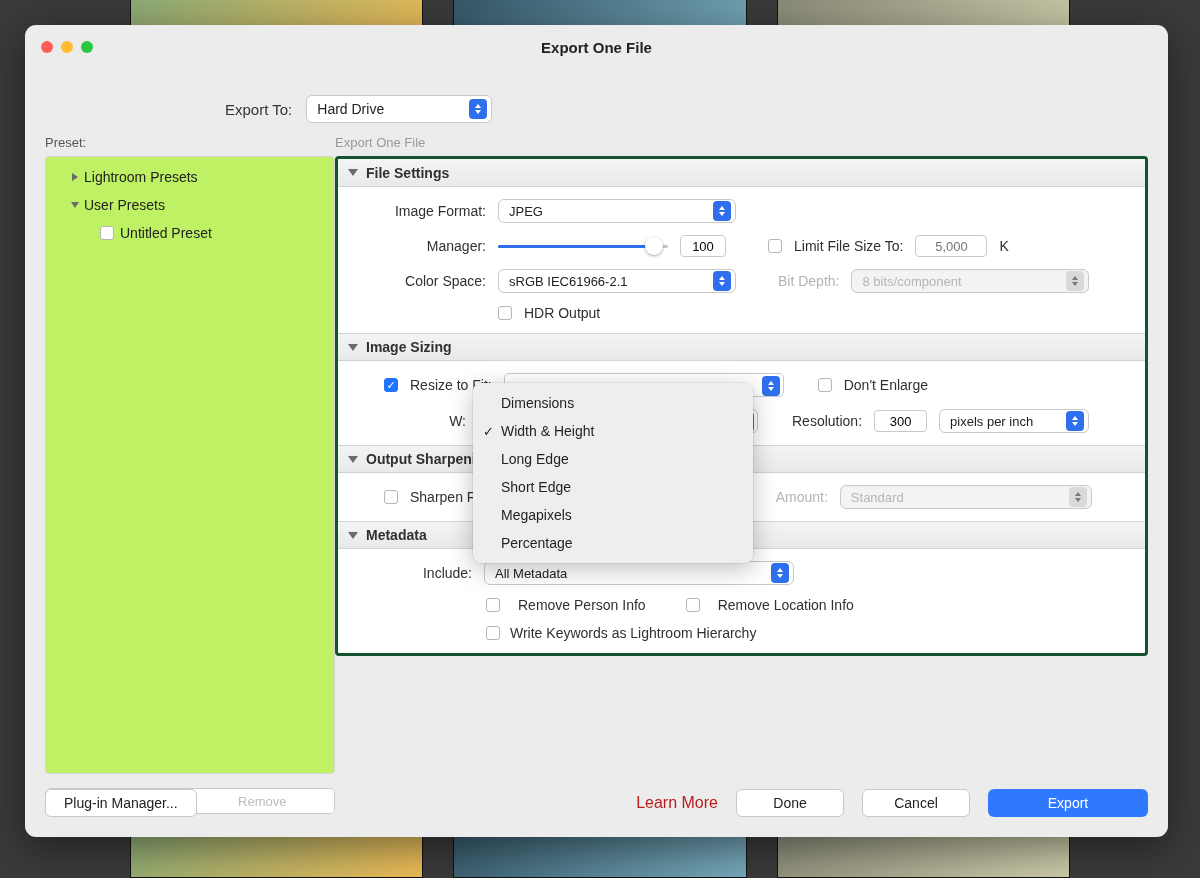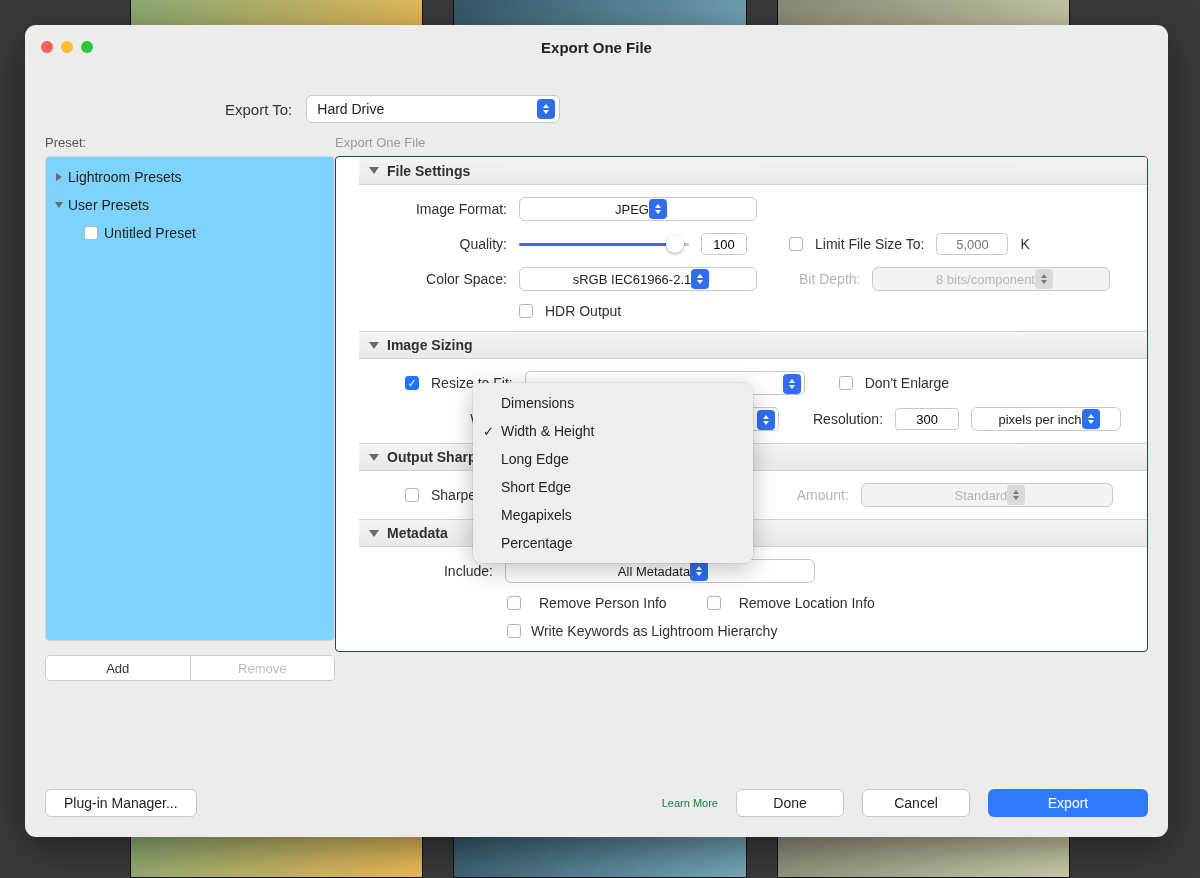--- a/index.html
+++ b/index.html
@@ -16,60 +16,60 @@
     background:#ececec; border-radius:11px; box-shadow:0 10px 40px rgba(0,0,0,.45);
   }
   .traffic { position:absolute; left:16px; top:16px; display:flex; gap:8px; }
   .tl { width:12px; height:12px; border-radius:50%; }
   .rd{background:#ff5f57;} .yl{background:#febc2e;} .gn{background:#28c840;}
   .title { position:absolute; left:0; right:0; top:14px; text-align:center; font-weight:600; font-size:15px; color:#222; }
 
   .exportTo { position:absolute; left:200px; top:70px; display:flex; align-items:center; gap:14px; }
   .lbl { font-size:15px; color:#333; text-align:center; }
   .select { display:flex; align-items:center; justify-content:space-between; background:#fff; border:1px solid #c9c9c9; border-radius:6px; height:28px; padding:0 4px 0 10px; font-size:14px; color:#222; }
-  .sel-sm { height:24px; font-size:13px;justify-content:center; }
+  .sel-sm { height:24px; font-size:13px; }
   .stepper { width:18px; height:20px; background:#2f6fed; border-radius:4px; display:flex; flex-direction:column; justify-content:center; align-items:center; gap:0; }
   .stepper::before,.stepper::after{content:"";width:0;height:0;border-left:3px solid transparent;border-right:3px solid transparent;}
   .stepper::before{border-bottom:4px solid #fff; margin-bottom:1px;}
   .stepper::after{border-top:4px solid #fff; margin-top:1px;}
   .stepper-gray { background:#d9d9d9; }
   .stepper-gray::before{border-bottom-color:#777;} .stepper-gray::after{border-top-color:#777;}
 
   .left { position:absolute; left:20px; top:110px; width:290px; }
   .presetHead{font-size:13px;color:#555;margin-bottom:6px;}
-  .tree { background:#7dd3fc; border:1px solid #d6d6d6; border-radius:4px; height:485px; padding:6px 4px; font-size:14px; color:#222;}
+  .tree { background:#bef264; border:1px solid #d6d6d6; border-radius:4px; height:618px; padding:6px 20px; font-size:14px; color:#222;}
   .trow { display:flex; align-items:center; gap:6px; height:28px; padding-left:6px; }
   .tri { width:0;height:0;border-top:4px solid transparent;border-bottom:4px solid transparent;border-left:6px solid #6a6a6a; display:inline-block;}
   .tri.open { transform:rotate(90deg);}
   .cb { width:14px;height:14px;border:1px solid #b5b5b5;border-radius:3px;background:#fff; display:inline-flex;align-items:center;justify-content:center;}
   .cb.checked{background:#1e74ff;border-color:#1e74ff;}
   .cb.checked::after{content:"✓";color:#fff;font-size:11px;line-height:1;}
   .addremove{display:flex;border:1px solid #c9c9c9;border-radius:5px;overflow:hidden;margin-top:14px;}
   .addremove button{flex:1;background:#fff;border:none;height:24px;font-size:13px;color:#333;}
   .addremove button+button{border-left:1px solid #d4d4d4;color:#bcbcbc;}
 
   .right { position:absolute; left:310px; top:110px; width:813px; }
   .hint{font-size:13px;color:#9a9a9a;margin-bottom:6px;}
-  .panel{border:1px solid #14532d; border-radius:4px; background:#fff; overflow:hidden;padding-left:23px;}
+  .panel{border:3px solid #14532d; border-radius:4px; background:#fff; overflow:hidden;}
   .secHead{background:linear-gradient(#f4f4f4,#e9e9e9);border-bottom:1px solid #d2d2d2;height:28px;display:flex;align-items:center;gap:8px;padding:0 10px;font-weight:600;font-size:14px;color:#303030;}
   .secHead+.secBody{padding:12px 18px;}
   .disclose{width:0;height:0;border-left:5px solid transparent;border-right:5px solid transparent;border-top:7px solid #6a6a6a;display:inline-block;}
   .row{display:flex;align-items:center;gap:12px;margin-bottom:12px;}
   .row:last-child{margin-bottom:0;}
   .rlabel{width:130px;text-align:right;font-size:14px;color:#303030;}
   .slider{position:relative;width:170px;height:20px;}
   .track{position:absolute;left:0;right:0;top:9px;height:3px;background:#c4c4c4;border-radius:2px;}
   .fill{position:absolute;left:0;top:9px;height:3px;background:#2f6fed;border-radius:2px;width:92%;}
   .knob{position:absolute;top:1px;left:92%;transform:translateX(-50%);width:18px;height:18px;background:#fff;border-radius:50%;box-shadow:0 1px 3px rgba(0,0,0,.35);}
   .numbox{width:46px;height:22px;border:1px solid #c9c9c9;border-radius:4px;text-align:center;font-size:13px;background:#fff;}
   .faded{color:#b4b4b4;}
   .footer{position:absolute;left:20px;right:20px;bottom:20px;display:flex;align-items:center;gap:18px;}
   .btn{height:28px;border:1px solid #c8c8c8;background:#fff;border-radius:6px;padding:0 18px;font-size:14px;color:#222;}
   .btn.primary{background:#2f79ff;color:#fff;border:none;}
-  .link{color:#15803d;font-size:11px;margin-left:44px;}
+  .link{color:#b91c1c;font-size:16px;margin-left:44px;}
 
   .popup{
     position:absolute; left:448px; top:358px; width:280px;
     background:#eeeeee; border-radius:8px; box-shadow:0 6px 24px rgba(0,0,0,.25),0 0 0 1px rgba(0,0,0,.06);
     padding:6px 0; z-index:50;
   }
   .popup .item{height:28px;display:flex;align-items:center;padding:0 18px 0 28px;font-size:14px;color:#232323;position:relative;}
   .popup .item.sel::before{content:"✓";position:absolute;left:10px;font-size:13px;}
 </style>
 </head>
@@ -90,21 +90,21 @@
 
   <div class="traffic">
     <div class="tl rd"></div>
     <div class="tl yl"></div>
     <div class="tl gn"></div>
   </div>
   <div class="title">Export One File</div>
 
   <div class="exportTo">
     <span class="lbl">Export To:</span>
-    <div class="select" style="width:254px">
+    <div class="select" style="width:186px">
       <span>Hard Drive</span>
       <span class="stepper"></span>
     </div>
   </div>
 
   <div class="left">
     <div class="presetHead">Preset:</div>
     <div class="tree">
       <div class="trow">
         <span class="tri"></span>
@@ -136,21 +136,21 @@
       </div>
       <div class="secBody">
         <div class="row">
           <span class="rlabel">Image Format:</span>
           <div class="select sel-sm" style="width:238px">
             <span>JPEG</span>
             <span class="stepper"></span>
           </div>
         </div>
         <div class="row">
-          <span class="rlabel">Quality:</span>
+          <span class="rlabel">Manager:</span>
           <div class="slider">
             <div class="track"></div>
               <div class="fill"></div>
               <div class="knob"></div>
           </div>
           <input class="numbox" value="100" style="">
           <span style="width:18px"></span>
           <span class="cb"></span>
           <span style="font-size:14px;color:#303030">Limit File Size To:</span>
           <input class="numbox faded" style="width: 72px;" placeholder="5,000">
@@ -192,21 +192,21 @@
           <span class="cb"></span>
           <span style="font-size:14px;color:#303030">Don't Enlarge</span>
         </div>
         <div class="row">
           <span style="width:110px;text-align:right;font-size:14px;color:#303030">W:</span>
           <div style="width:280px;height:24px;background:#fff;border:1px solid #c9c9c9;border-radius:5px;position:relative">
             <span class="stepper" style="position:absolute;right:3px;top:2px"></span>
           </div>
           <span style="width:10px"></span>
           <span style="font-size:14px;color:#303030">Resolution:</span>
-          <input class="numbox" style="width: 64px; text-align: center;" value="300">
+          <input class="numbox" style="width: 53px; text-align: center;" value="300">
           <div class="select sel-sm" style="width:150px">
             <span>pixels per inch</span>
             <span class="stepper"></span>
           </div>
         </div>
       </div>
 
       <div class="secHead" style="border-top:1px solid #d2d2d2">
         <span class="disclose"></span>
         <span>Output Sharpening</span>

